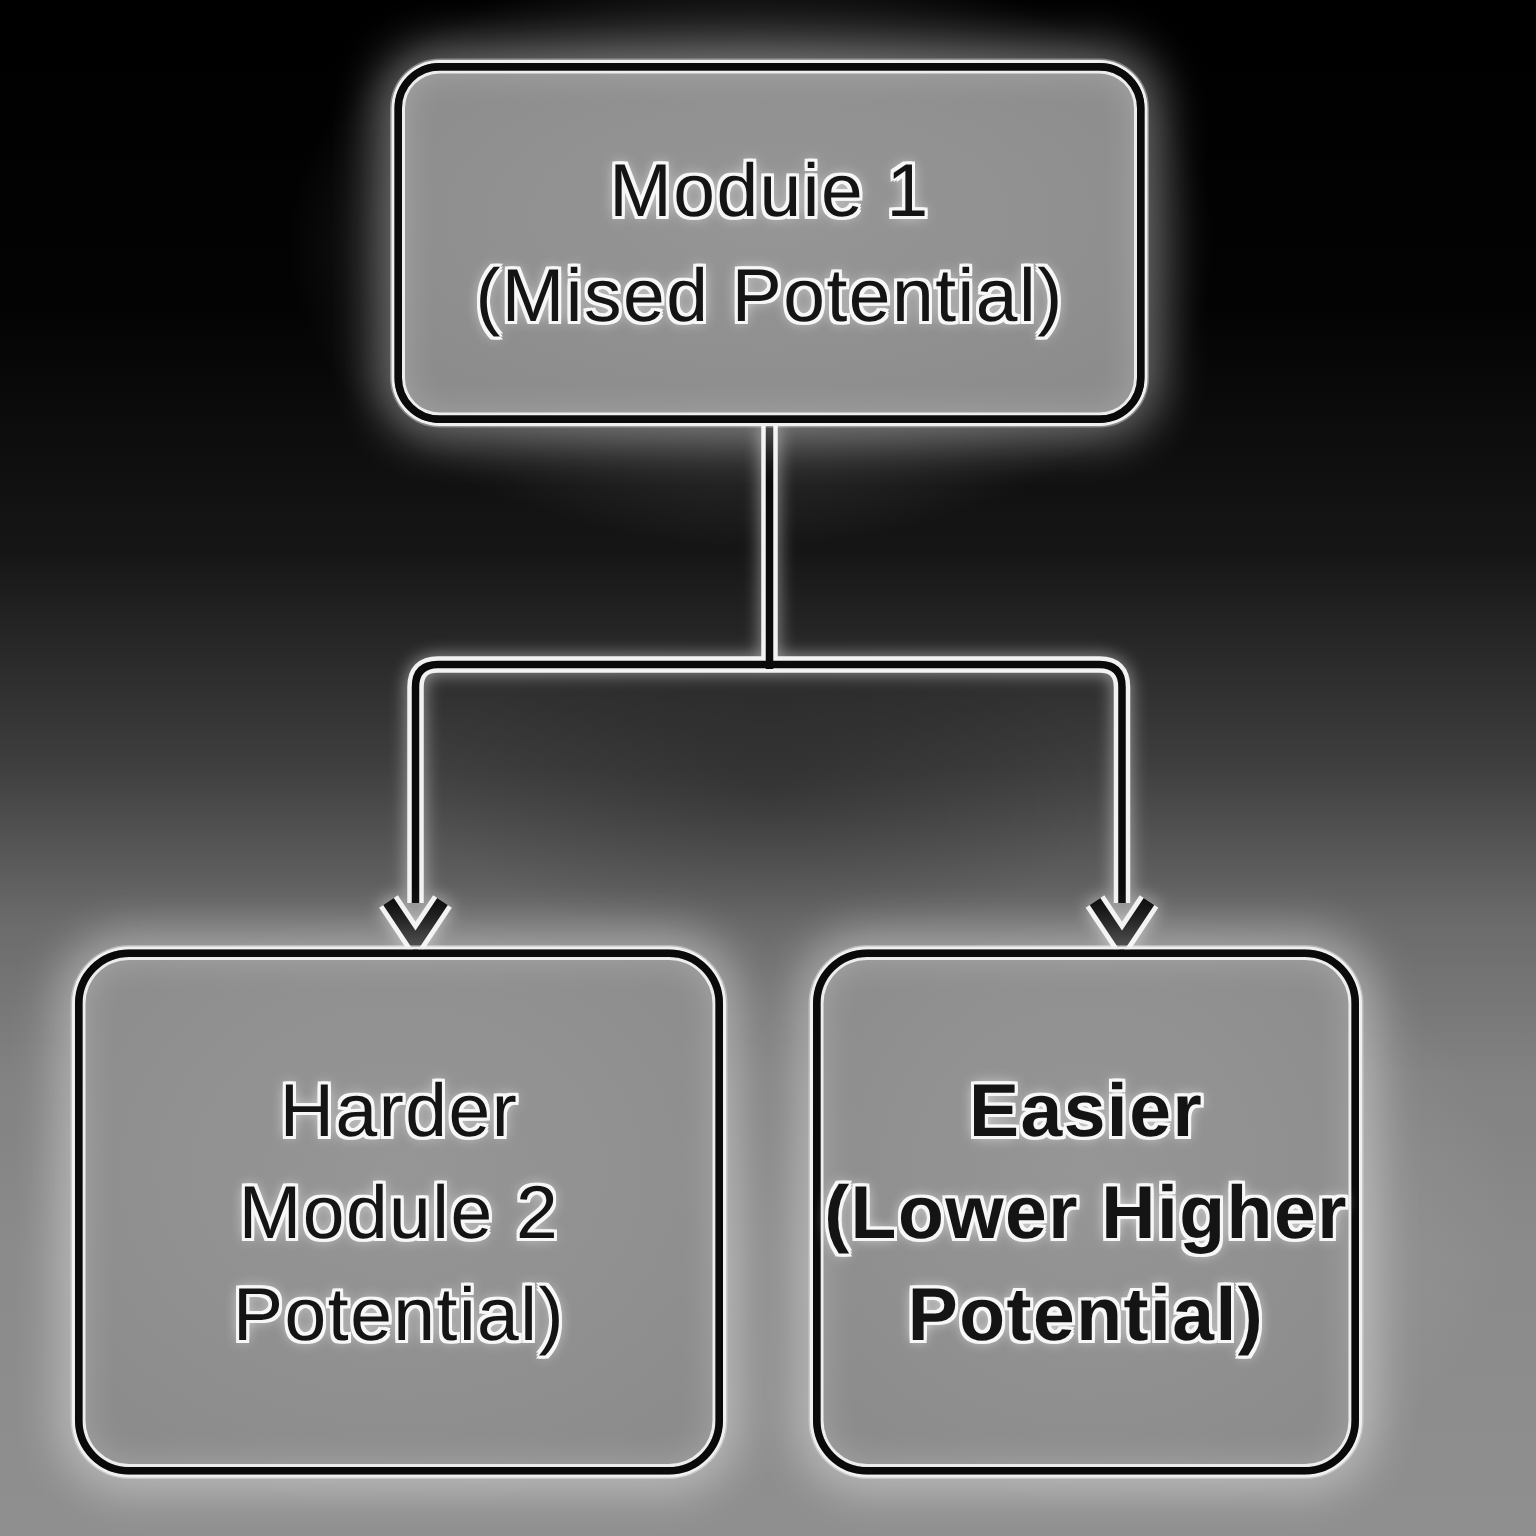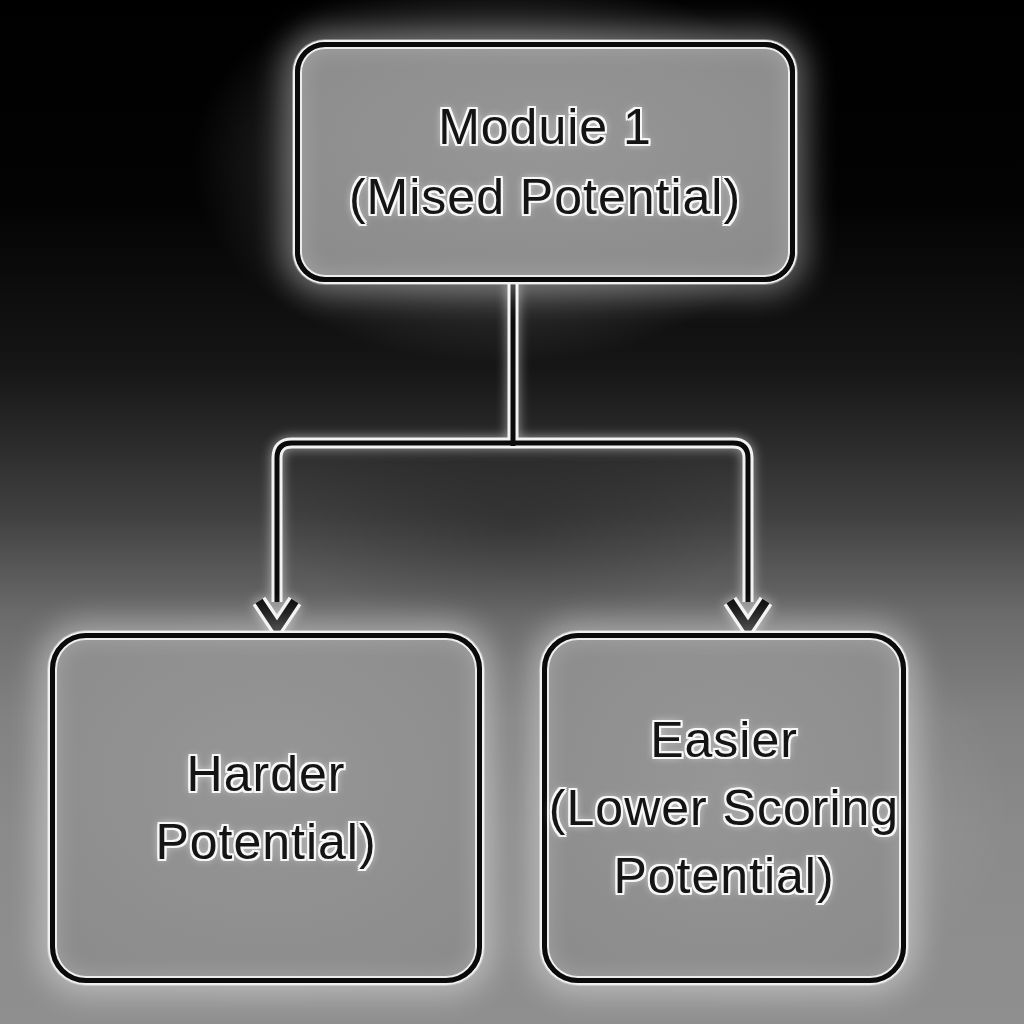--- a/index.html
+++ b/index.html
@@ -85,31 +85,32 @@
     white-space: nowrap;
     text-shadow:
       -2px -2px 0 #f7f7f7,  2px -2px 0 #f7f7f7,
       -2px  2px 0 #f7f7f7,  2px  2px 0 #f7f7f7,
       -2px  0   0 #f7f7f7,  2px  0   0 #f7f7f7,
        0   -2px 0 #f7f7f7,  0    2px 0 #f7f7f7,
        0    0   9px rgba(255,255,255,0.85);
   }
   .node-top {
     left: 263px; top: 42px;
-    width: 500px; height: 240px; margin-left: 32px;
+    width: 500px; height: 240px;
   }
   .node-left {
     left: 50px; top: 633px;
     width: 432px; height: 350px;
     border-radius: 36px;
   }
   .node-right {
     left: 542px; top: 633px;
     width: 364px; height: 350px;
     border-radius: 36px;
+    font-weight: bold;
   }
   .node-left .line, .node-right .line { line-height: 68px; }
 </style>
 </head>
 <body>
 
 <div class="canvas">
 
   <svg class="connectors" viewBox="0 0 1024 1024" aria-hidden="true">
 
@@ -124,22 +125,23 @@
     <path class="core-arrow" d="M730 601 L748 628 L766 601"></path>
   </svg>
 
   <div class="node node-top">
     <div class="line">Moduie 1</div>
     <div class="line">(Mised Potential)</div>
   </div>
 
   <div class="node node-left">
     <div class="line">Harder</div>
+    <div class="line">Module 2</div>
     <div class="line">Potential)</div>
   </div>
 
   <div class="node node-right">
     <div class="line">Easier</div>
-    <div class="line">(Lower Scoring</div>
+    <div class="line">(Lower Higher</div>
     <div class="line">Potential)</div>
   </div>
 
 </div>
 
 </body></html>

